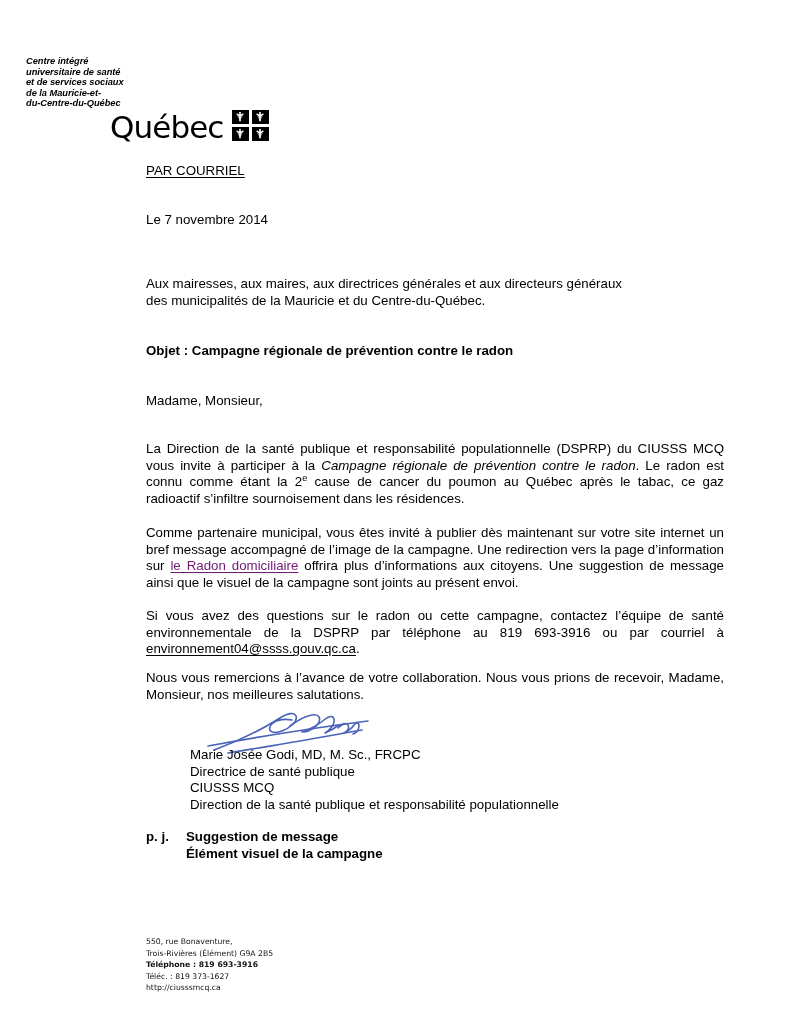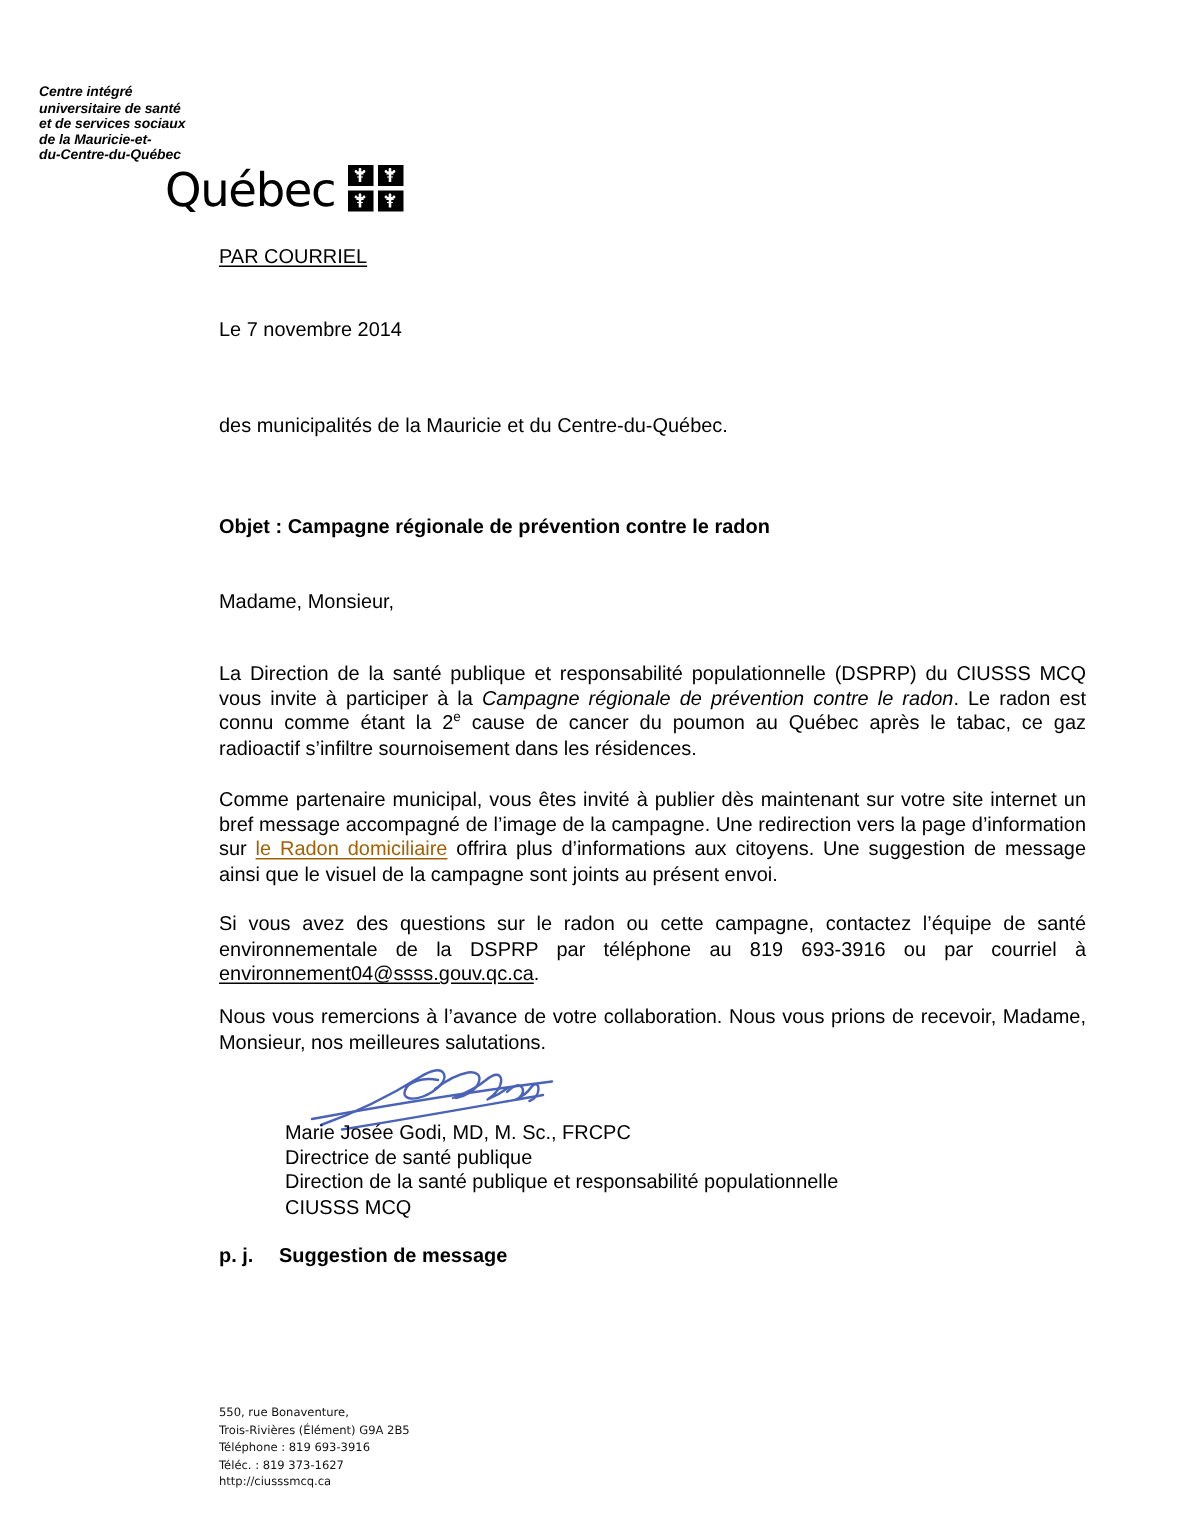--- a/index.html
+++ b/index.html
@@ -96,21 +96,21 @@
     line-height: 16.6px;
     text-align: justify;
   }
   .p1 { top: 441px; }
   .p2 { top: 525px; }
   .p3 { top: 608px; }
   .p4 { top: 670px; }
 
   .para em { font-style: italic; }
   .link-blue {
-    color: #a16207;
+    color: #701a75;
     text-decoration: underline;
     text-underline-offset: 1.5px;
     margin-top: 48px;
   }
   .link-black {
     color: #000;
     text-decoration: underline;
     text-underline-offset: 1.5px;
   }
   sup { font-size: 0.68em; vertical-align: super; line-height: 0; }
@@ -133,21 +133,21 @@
   
   .footer {
     position: absolute;
     left: 146px;
     top: 936px;
     font-family: "DejaVu Sans", sans-serif;
     font-size: 7.7px;
     line-height: 11.6px;
     color: #111;
   }
-  .footer .bold { font-weight: normal; }
+  .footer .bold { font-weight: bold; }
 </style>
 </head>
 <body>
 
 <div class="page">
 
   <div class="letterhead">
     <div class="lh-name">
       <div>Centre intégré</div>
       <div>universitaire de santé</div>
@@ -182,20 +182,21 @@
     </div>
   </div>
 
   <div class="body-col">
 
     <div class="par-courriel">PAR COURRIEL</div>
 
     <div class="date-line">Le 7 novembre 2014</div>
 
     <div class="recipient">
+      <div>Aux mairesses, aux maires, aux directrices générales et aux directeurs généraux</div>
       <div>des municipalités de la Mauricie et du Centre-du-Québec.</div>
     </div>
 
     <div class="subject">Objet : Campagne régionale de prévention contre le radon</div>
 
     <div class="salutation">Madame, Monsieur,</div>
 
     <div class="para p1"><span>La Direction de la santé publique et responsabilité populationnelle (DSPRP) du CIUSSS MCQ vous invite à participer à la </span><em>Campagne régionale de prévention contre le radon</em><span>. Le radon est connu comme étant la 2</span><sup>e</sup><span> cause de cancer du poumon au Québec après le tabac, ce gaz radioactif s’infiltre sournoisement dans les résidences.</span></div>
 
     <div class="para p2"><span>Comme partenaire municipal, vous êtes invité à publier dès maintenant sur votre site internet un bref message accompagné de l’image de la campagne. Une redirection vers la page d’information sur </span><a href="#" class="link-blue">le Radon domiciliaire</a><span> offrira plus d’informations aux citoyens. Une suggestion de message ainsi que le visuel de la campagne sont joints au présent envoi.</span></div>
@@ -213,28 +214,32 @@
           <path d="M136 22 C140 18, 144 16, 146 19 C148 22, 145 26, 142 27 C146 25, 150 22, 152 19 C154 16, 157 16, 157 20 C157 24, 154 27, 151 28"></path>
           <path d="M6 40 C50 32, 110 22, 166 15"></path>
           <path d="M26 47 C70 40, 120 31, 160 24"></path>
         </g>
       </svg>
     </div>
 
     <div class="signer">
       <div>Marie Josée Godi, MD, M. Sc., FRCPC</div>
       <div>Directrice de santé publique</div>
+      <div>CIUSSS MCQ</div>
       <div>Direction de la santé publique et responsabilité populationnelle</div>
-      <div>CIUSSS MCQ</div>
     </div>
 
     <div class="attachments">
       <div class="pj-row">
         <span class="pj-label">p. j.</span>
         <span>Suggestion de message</span>
+      </div>
+      <div class="pj-row">
+        <span class="pj-label"></span>
+        <span>Élément visuel de la campagne</span>
       </div>
     </div>
   </div>
 
   <div class="footer">
     <div>550, rue Bonaventure,</div>
     <div>Trois-Rivières (Élément)  G9A 2B5</div>
     <div class="bold">Téléphone : 819 693-3916</div>
     <div>Téléc. : 819 373-1627</div>
     <div>http://ciusssmcq.ca</div>

